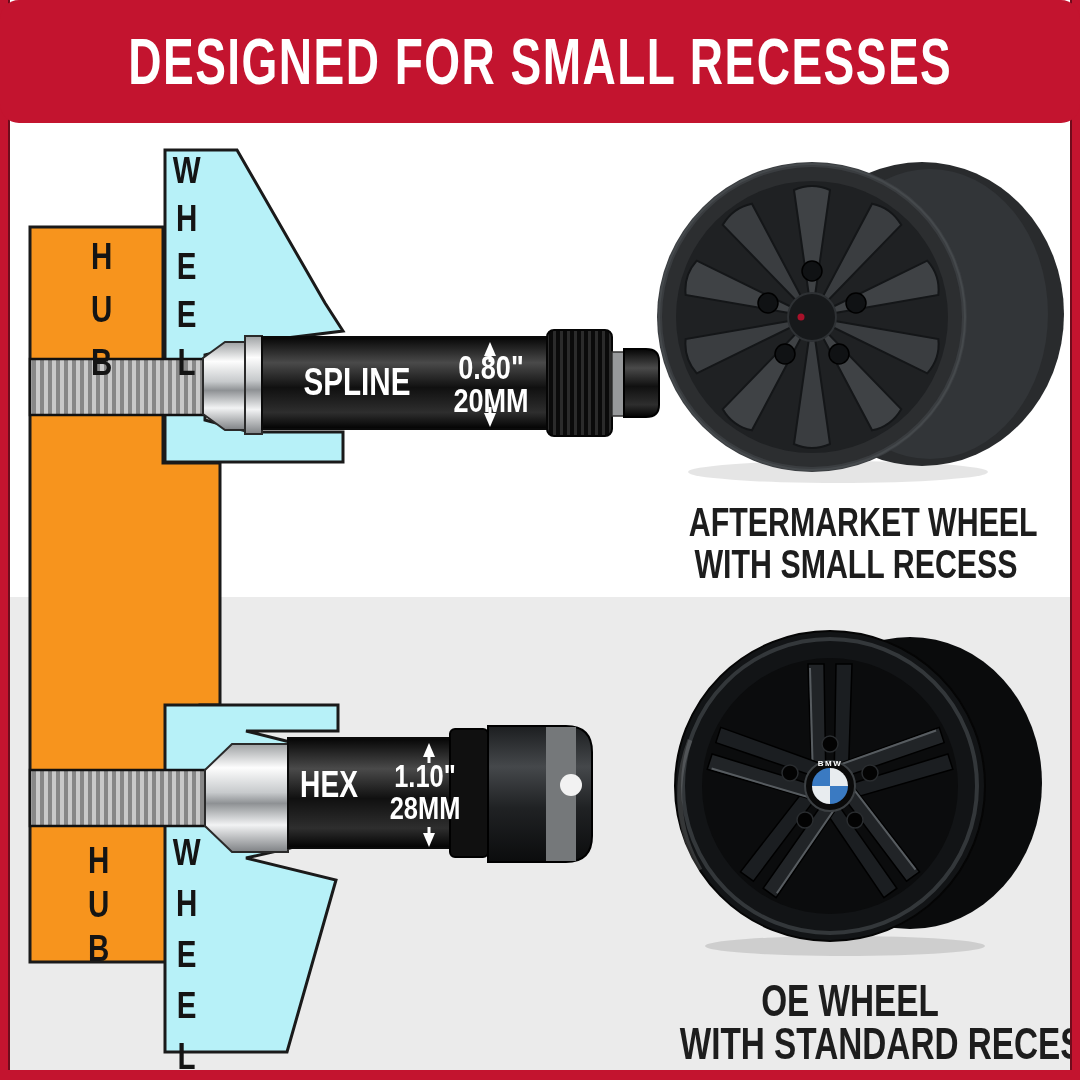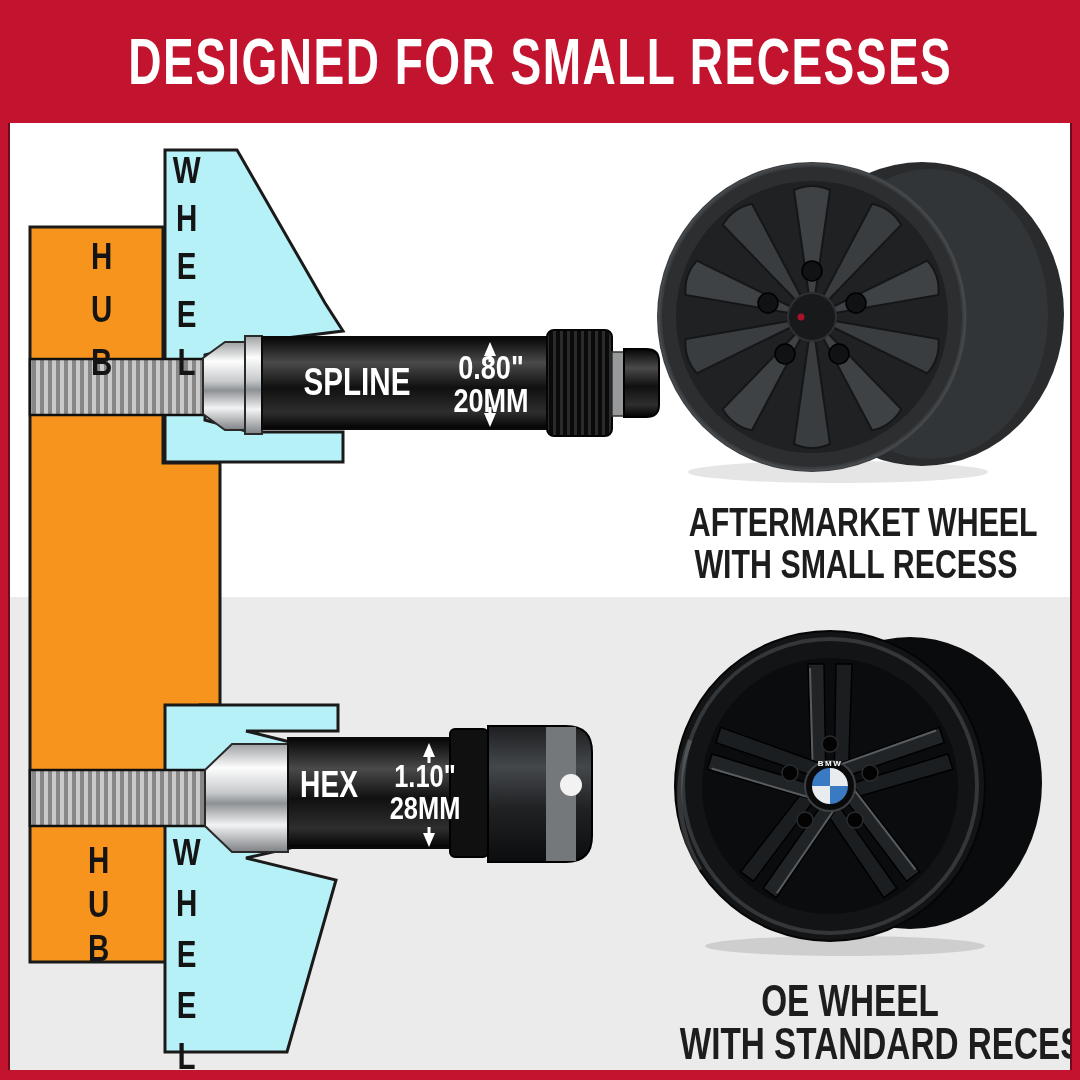--- a/index.html
+++ b/index.html
@@ -3,21 +3,21 @@
 <meta charset="utf-8">
 <style>
   html,body{margin:0;padding:0;background:#ffffff;}
   .canvas{
     position:relative;width:1080px;height:1080px;overflow:hidden;
     background:#ffffff;font-family:"Liberation Sans",sans-serif;
     -webkit-font-smoothing:antialiased;
   }
   
   .header{position:absolute;left:0;top:0;width:1080px;height:123px;
-    display:flex;align-items:center;justify-content:center;z-index:6;}
+    display:flex;align-items:center;justify-content:center;z-index:6;border-radius:19px;}
   .header-title{color:#ffffff;font-weight:700;font-size:64px;letter-spacing:2px;
     white-space:nowrap;transform:scaleX(.72);transform-origin:center center;}
   
   .section-gray{position:absolute;left:10px;top:597px;width:1060px;height:475px;z-index:0;}
   
   .border-left,.border-right,.border-bottom{position:absolute;z-index:5;}
   .border-left{left:0;top:0;width:10px;height:1080px;}
   .border-right{right:0;top:0;width:10px;height:1080px;}
   .border-bottom{left:0;top:1070px;width:1080px;height:10px;}
   .frame-edge{box-shadow:inset -2px 0 0 rgba(40,5,12,.55);}

